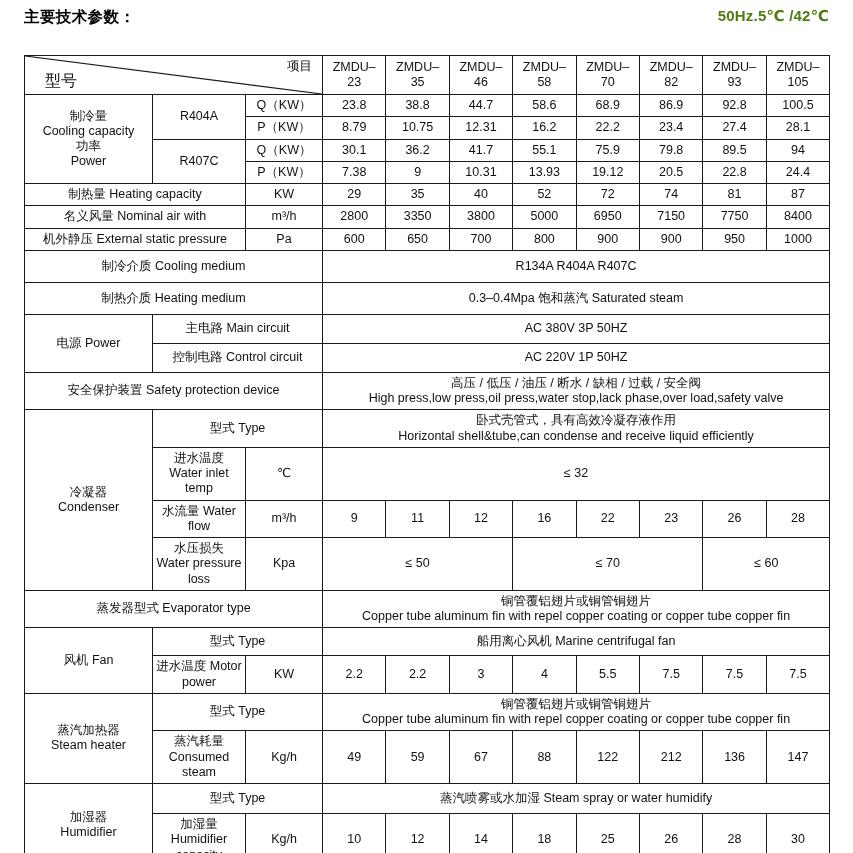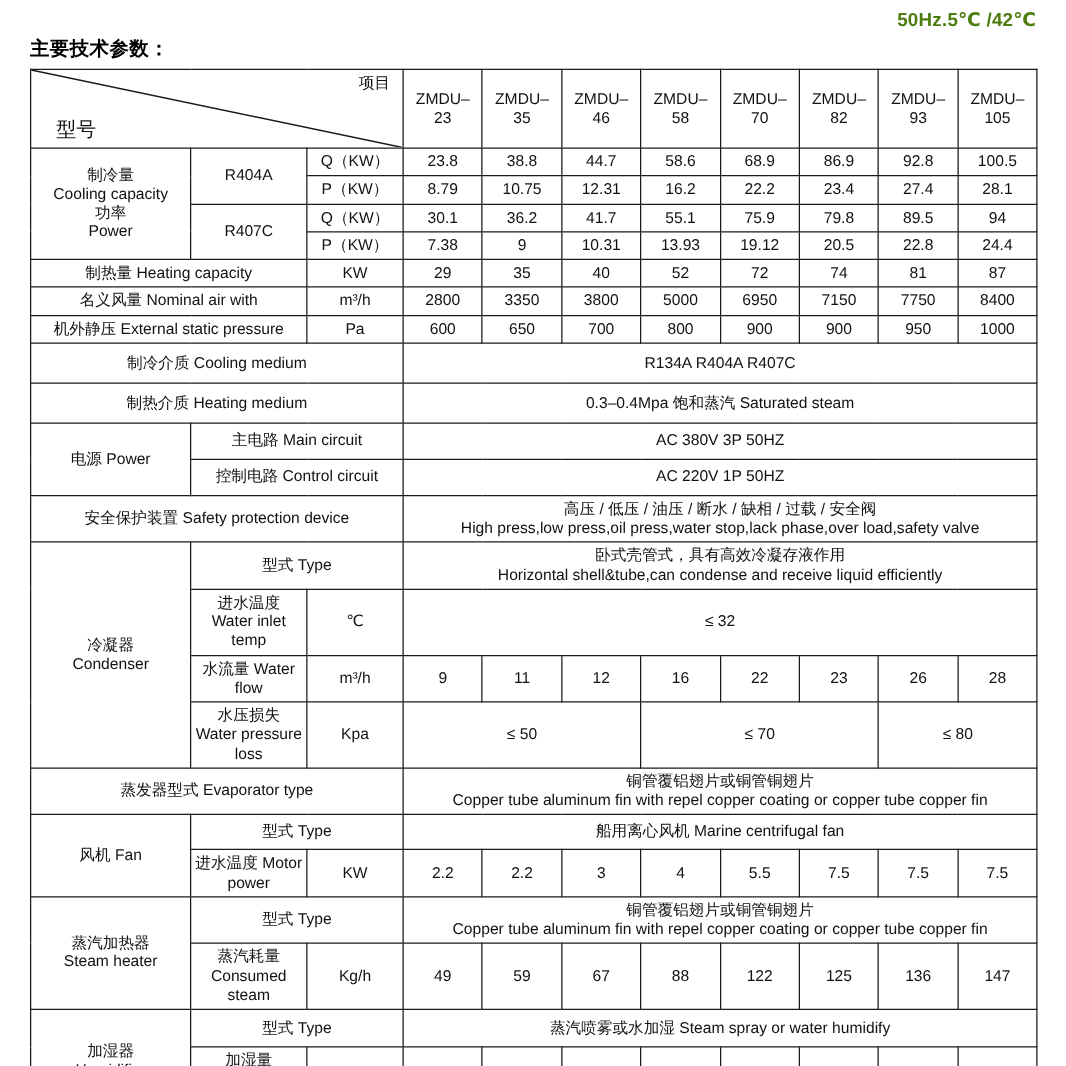--- a/index.html
+++ b/index.html
@@ -28,21 +28,20 @@
     align-items: flex-start;
     justify-content: space-between;
     padding-top: 7px;
   }
   .title-cn {
     font-size: 15.5px;
     font-weight: bold;
     letter-spacing: 0.4px;
     color: #000;
     white-space: nowrap;
-    margin-top: 22px;
   }
   .title-right {
     font-size: 15px;
     font-weight: bold;
     letter-spacing: 0.2px;
     color: #4d7c0f;
     white-space: nowrap;
   }
   .subtitle {
     font-size: 13.5px;
@@ -64,21 +63,21 @@
     font-size: 12.5px;
     line-height: 1.22;
     padding: 3px 2px;
     color: #111;
     word-break: normal;
   }
   .two-line { line-height: 1.2; }
   .corner {
     position: relative;
     height: 38px;
-    padding: 12px !important;
+    padding: 0 !important;
     overflow: hidden;
   }
   .corner .diag {
     position: absolute;
     inset: 0;
     width: 100%;
     height: 100%;
     display: block;
   }
   .corner .xiangmu {
@@ -294,21 +293,21 @@
         <td>28</td>
       </tr>
       <tr>
         <td class="two-line">
           <span>水压损失</span><br>
           <span>Water pressure loss</span>
         </td>
         <td>Kpa</td>
         <td colspan="3">≤ 50</td>
         <td colspan="3">≤ 70</td>
-        <td colspan="2">≤ 80</td>
+        <td colspan="2">≤ 60</td>
       </tr>
 
       <tr>
         <td colspan="3">蒸发器型式  Evaporator type</td>
         <td colspan="8" class="two-line">
           <span>铜管覆铝翅片或铜管铜翅片</span><br>
           <span>Copper tube aluminum fin with repel copper coating or copper tube copper fin</span>
         </td>
       </tr>
 
@@ -345,21 +344,21 @@
         <td class="two-line">
           <span>蒸汽耗量</span><br>
           <span>Consumed steam</span>
         </td>
         <td>Kg/h</td>
         <td>49</td>
         <td>59</td>
         <td>67</td>
         <td>88</td>
         <td>122</td>
-        <td>125</td>
+        <td>212</td>
         <td>136</td>
         <td>147</td>
       </tr>
 
       <tr style="height:30px">
         <td rowspan="2" class="two-line">
           <span>加湿器</span><br>
           <span>Humidifier</span>
         </td>
         <td colspan="2">型式 Type</td>

